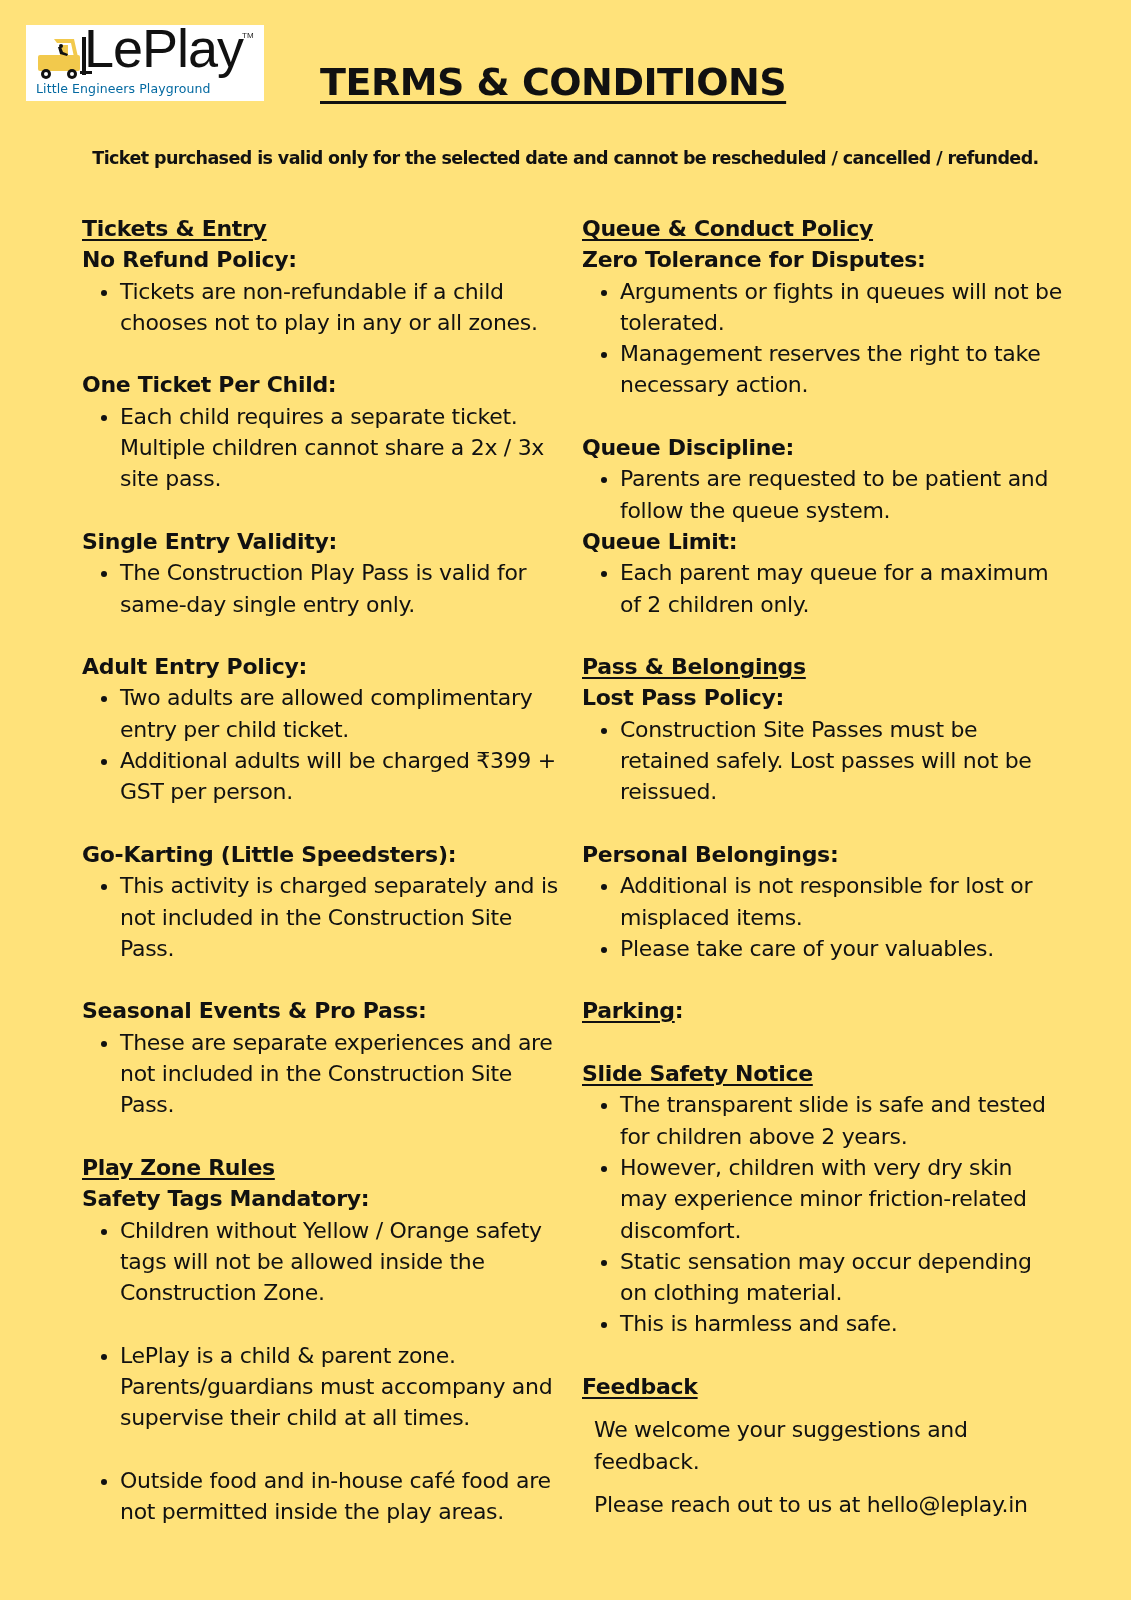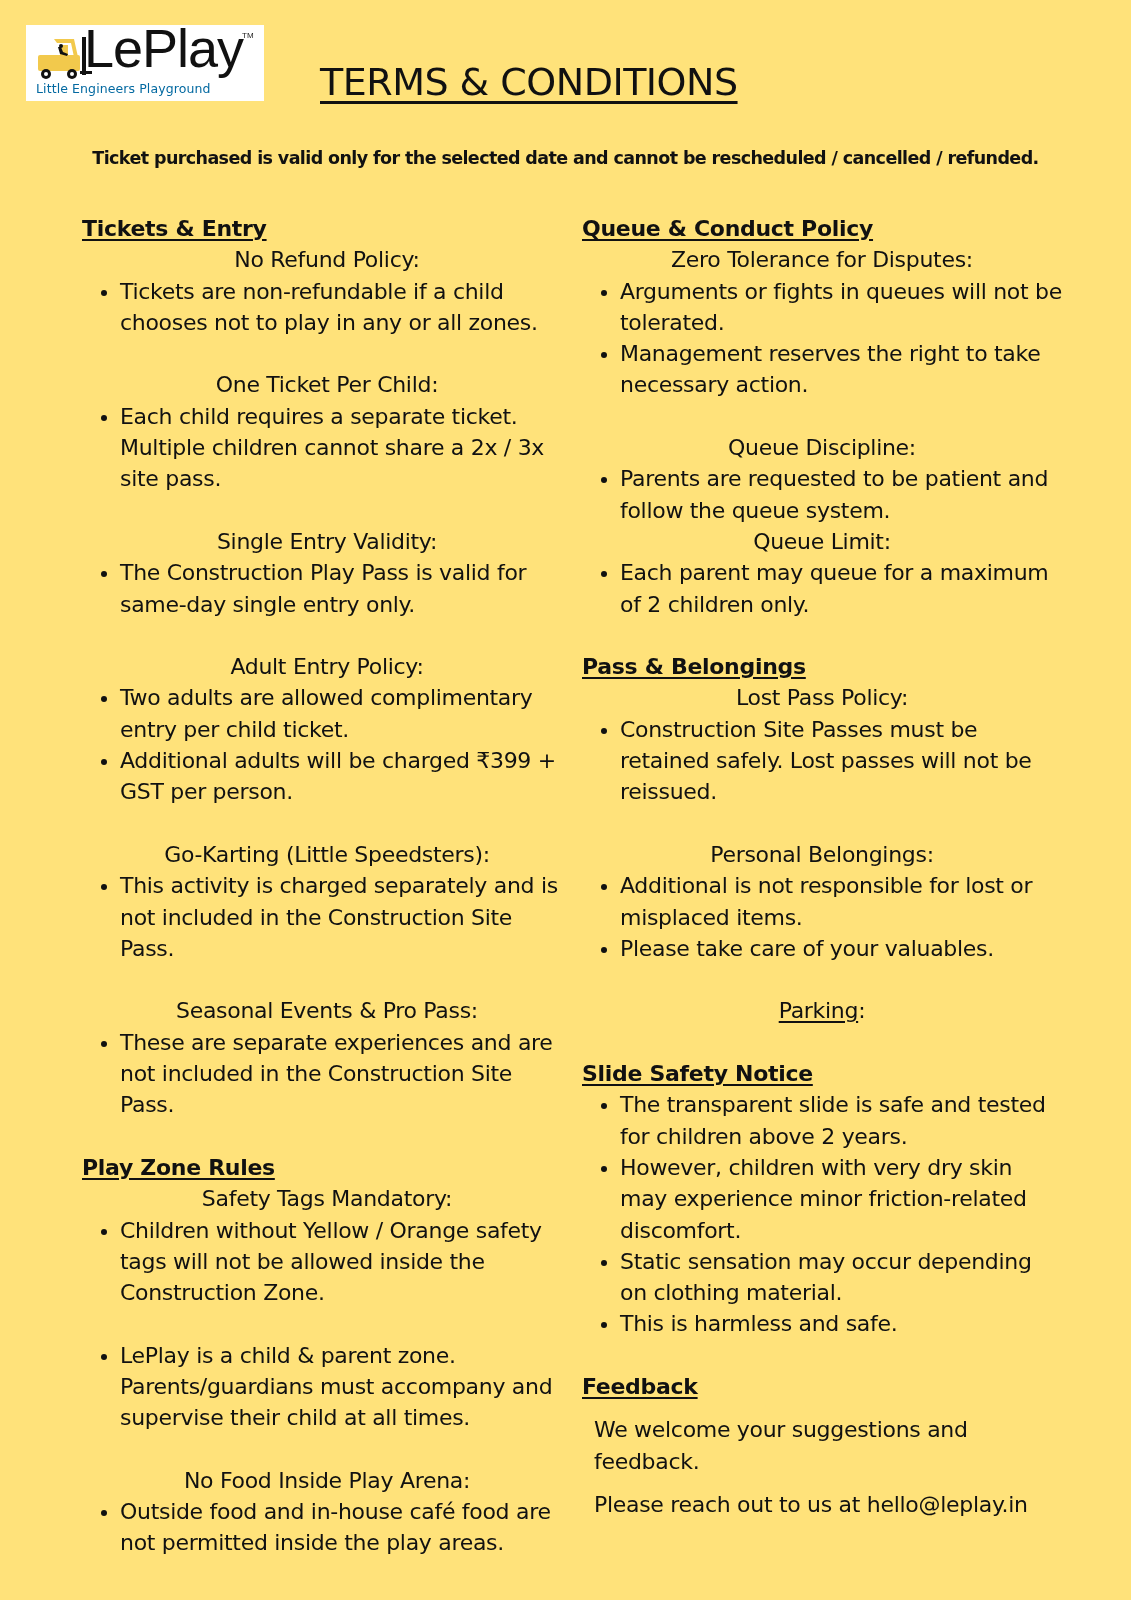--- a/index.html
+++ b/index.html
@@ -22,34 +22,34 @@
       font-size: 54px; letter-spacing: -1px; color: #111; line-height: 1;
     }
     .logo-tm { position: absolute; left: 216px; top: 6px; font-size: 8px; color:#222; font-family: "Liberation Sans", sans-serif;}
     .logo-tag {
       position: absolute; left: 10px; top: 56px;
       font-size: 12.5px; color: #0369a1; font-family: "DejaVu Sans", sans-serif;
       letter-spacing: 0.1px;
     }
     .title {
       position: absolute; left: 320px; top: 62px;
-      font-family: "DejaVu Sans", sans-serif; font-weight: normal;
+      font-family: "DejaVu Sans", sans-serif; font-weight: bold;
       font-size: 38px; text-decoration: underline; text-underline-offset: 6px;
       letter-spacing: -0.5px; margin: 0; line-height: 1.1;
     }
     .notice {
       position: absolute; left: 0; right: 0; top: 148px; text-align: center;
       font-family: "DejaVu Sans", sans-serif; font-weight: bold; font-size: 17.5px;
       letter-spacing: -0.6px; margin: 0;
     }
     .col { position: absolute; top: 213px; width: 490px; font-size: 22px; line-height: 31.3px; letter-spacing: -0.3px; }
     .col.left { left: 82px; }
     .col.right { left: 582px; width: 480px; }
     .sec-title { font-weight: bold; text-decoration: underline; text-underline-offset: 3px; margin: 0; }
-    .sub-title { font-weight: normal; margin: 0; text-align: center; }
+    .sub-title { font-weight: bold; margin: 0; }
     ul { margin: 0; padding: 0 0 0 38px; }
     li { margin: 0; padding: 0; }
     li::marker { font-size: 20px; }
     .gap { height: 31.3px; }
     p { margin: 12px; }
   </style>
 </head>
 <body>
 
 <div class="logo">
@@ -118,21 +118,20 @@
   <p class="sub-title">Safety Tags Mandatory:</p>
   <ul>
     <li>Children without Yellow / Orange safety tags will not be allowed inside the Construction Zone.</li>
   </ul>
   <div class="gap"></div>
   <ul>
     <li>LePlay is a child &amp; parent zone. Parents/guardians must accompany and supervise their child at all times.</li>
   </ul>
   <div class="gap"></div>
 
-  <p class="sub-title">No Food Inside Play Arena:</p>
   <ul>
     <li>Outside food and in-house café food are not permitted inside the play areas.</li>
   </ul>
 </div>
 
 <div class="col right">
   <p class="sec-title">Queue &amp; Conduct Policy</p>
   <p class="sub-title">Zero Tolerance for Disputes:</p>
   <ul>
     <li>Arguments or fights in queues will not be tolerated.</li>

